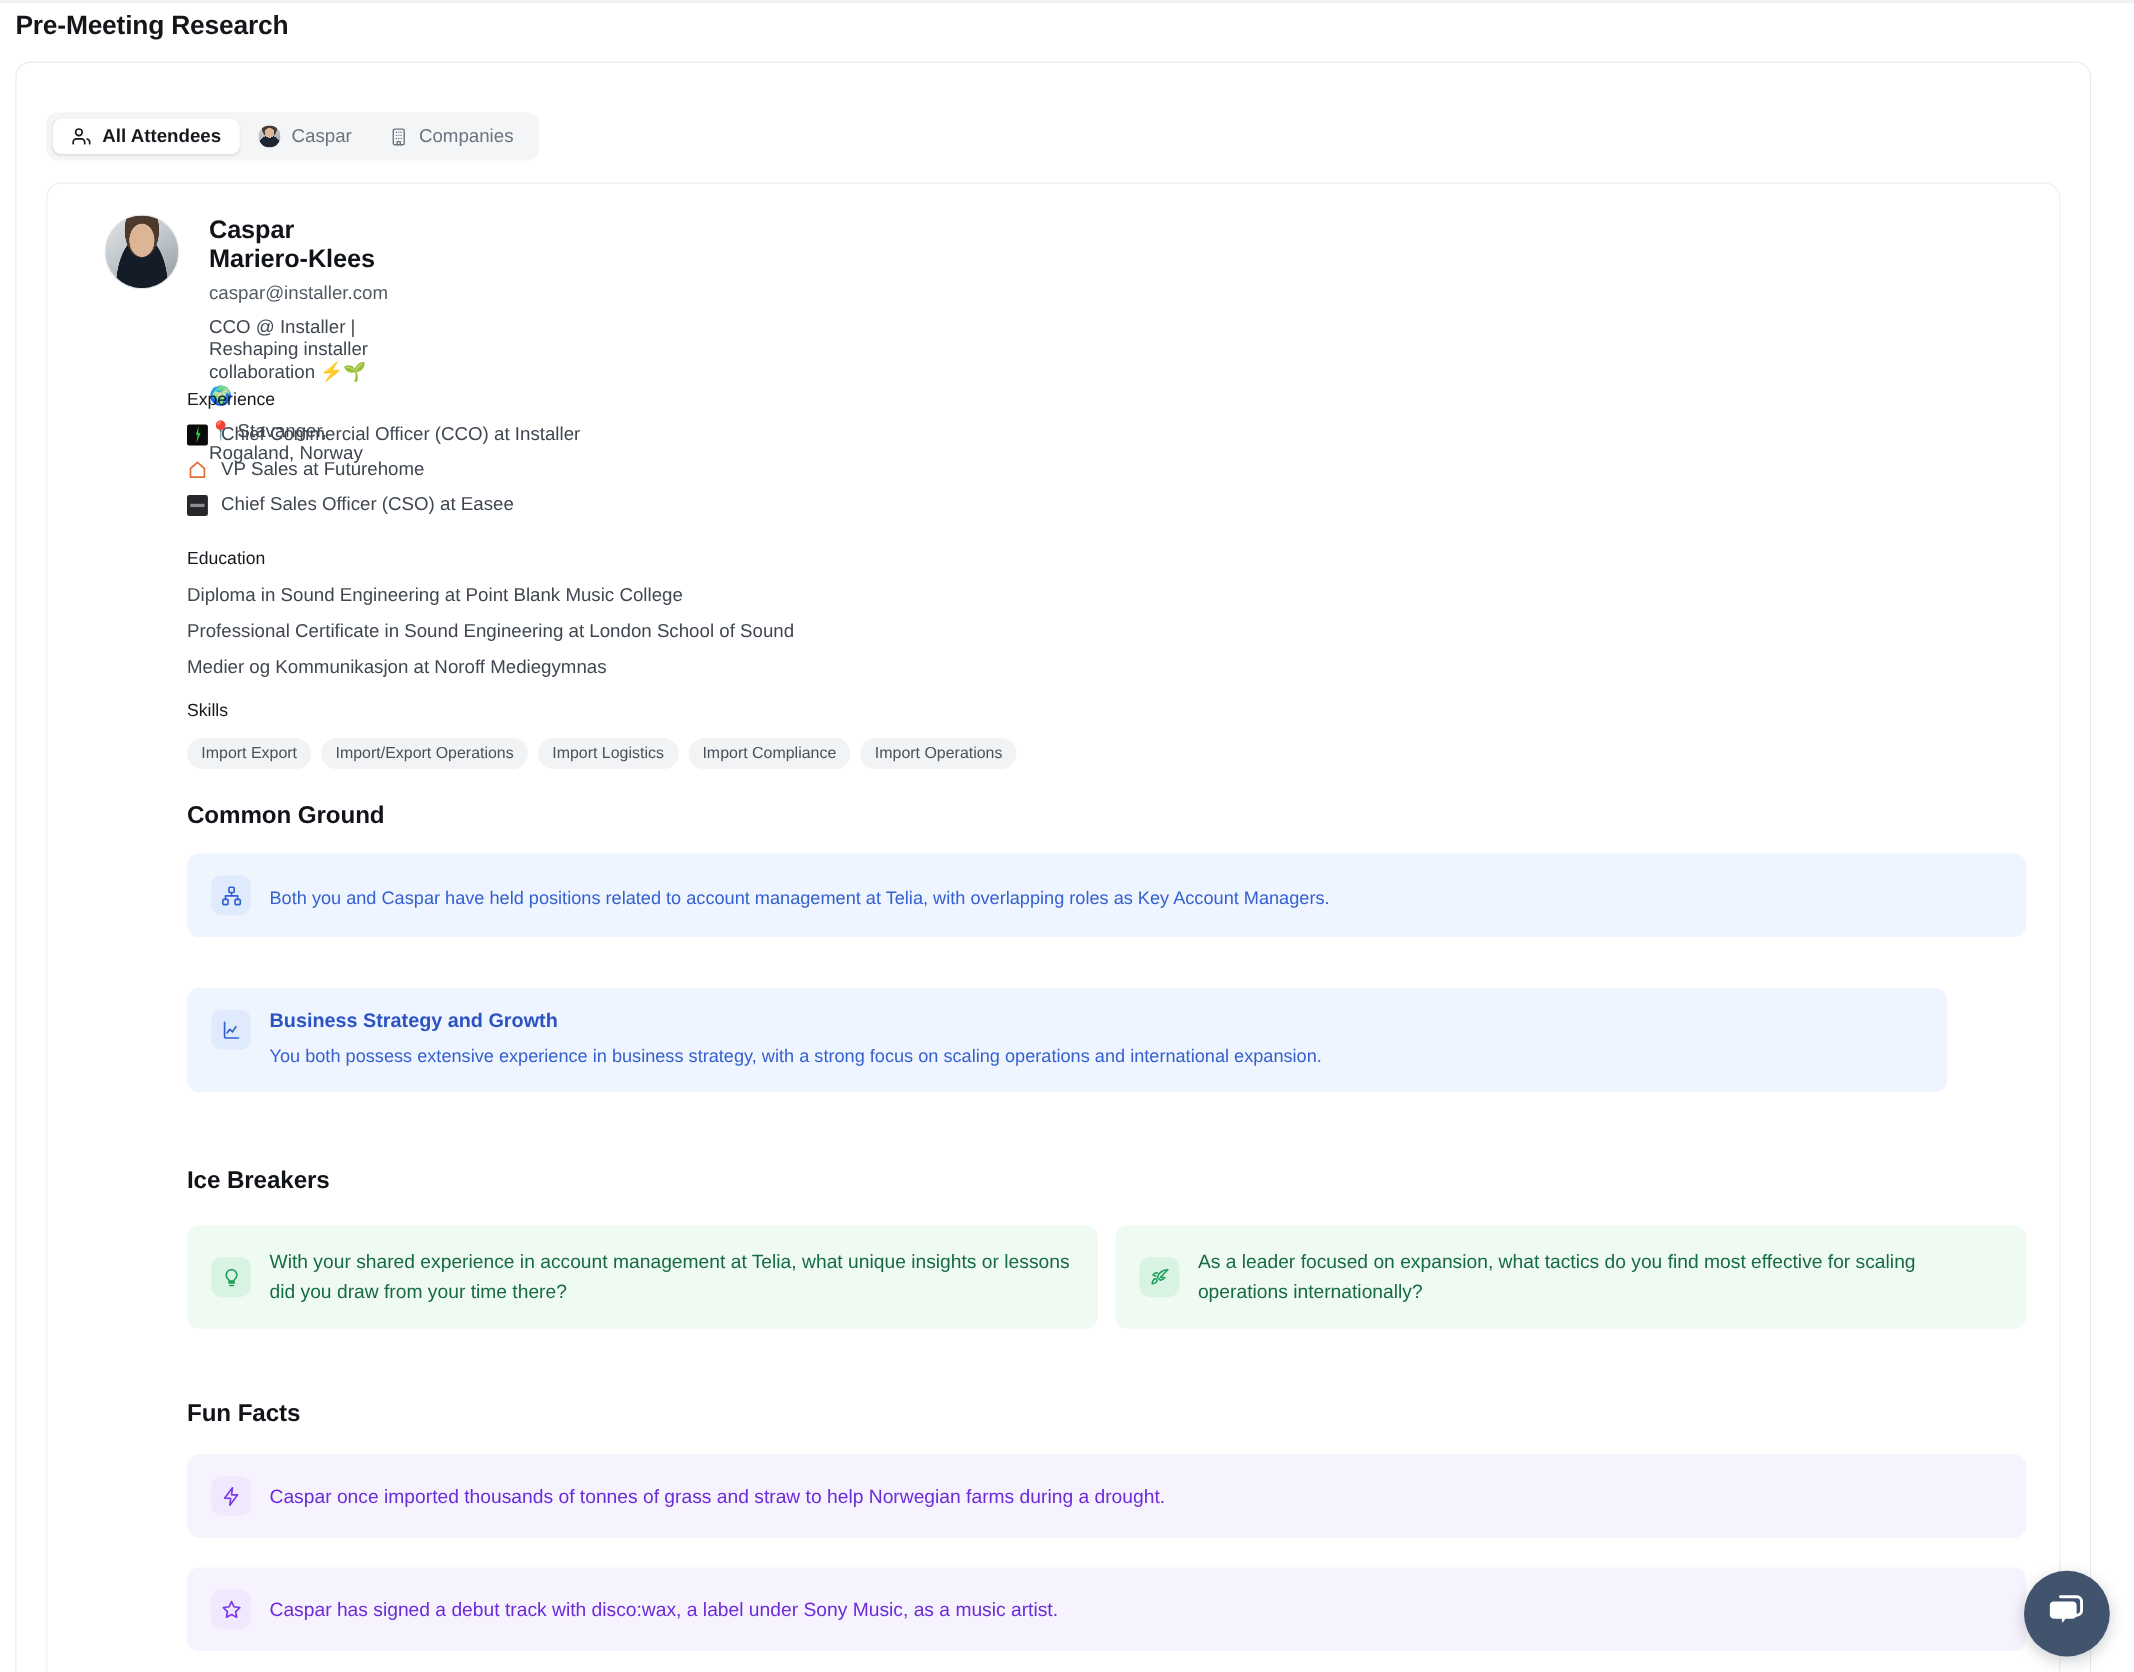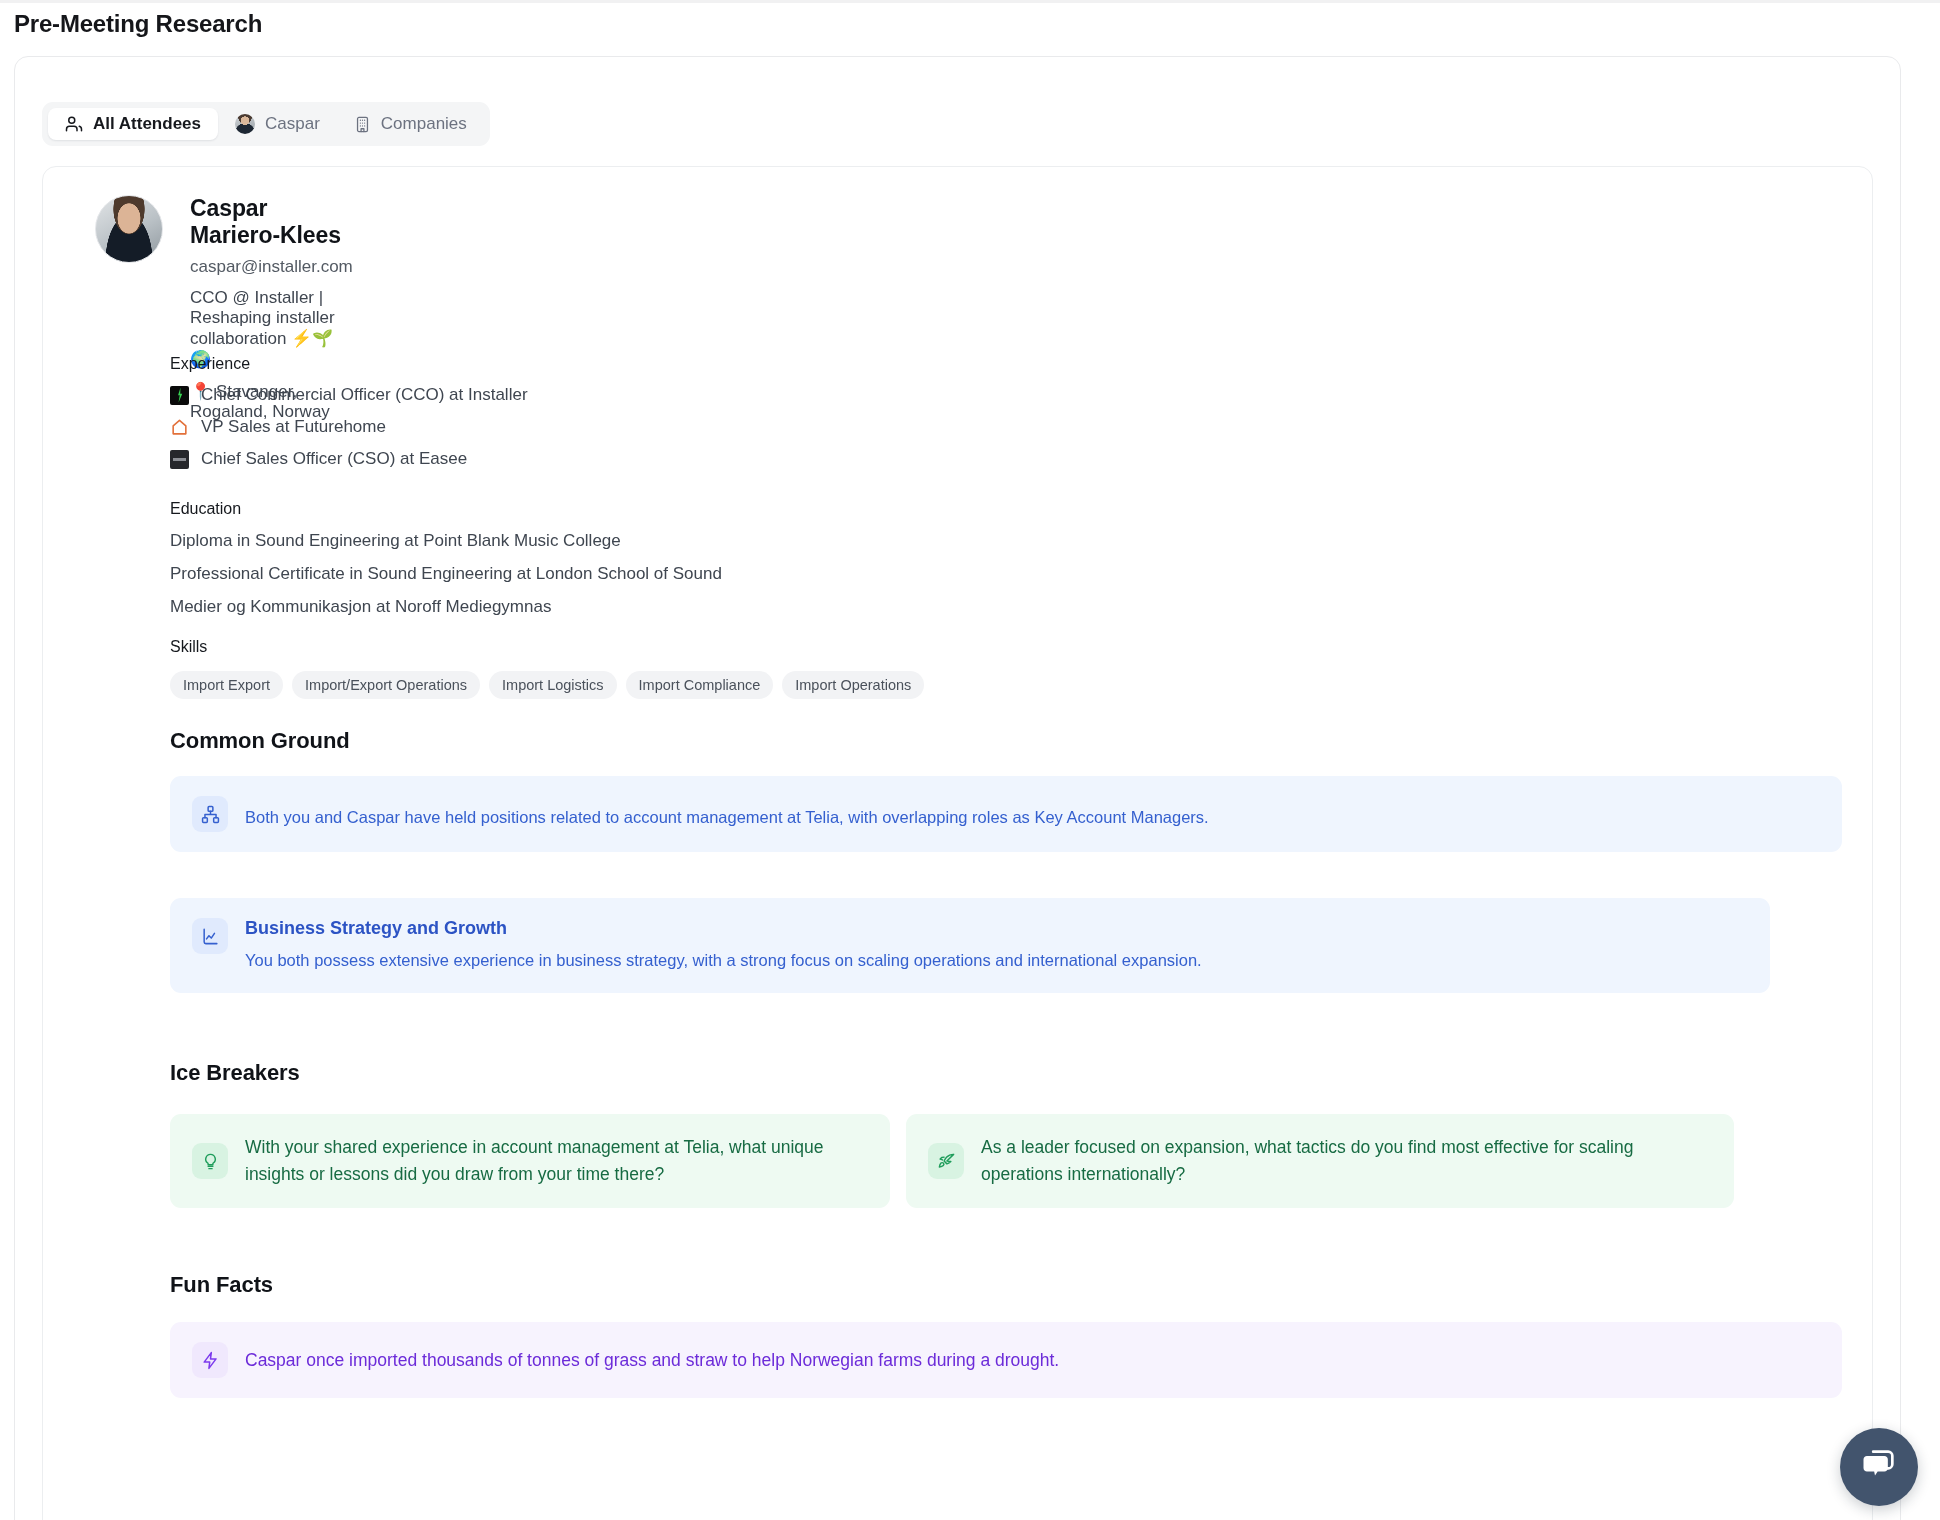--- a/index.html
+++ b/index.html
@@ -246,21 +246,21 @@
       <div class="card-title">Business Strategy and Growth</div>
       <div class="card-desc">You both possess extensive experience in business strategy, with a strong focus on scaling operations and international expansion.</div>
     </div>
   </div>
 
   <div style="position:absolute; left:170px; top:1060px;">
     <div class="h2">Ice Breakers</div>
   </div>
 
   <div class="card-row" style="position:absolute; left:170px; top:1114px; width:1672px;">
-    <div class="info-card green" style="width:720px; align-items:center;">
+    <div class="info-card green" style="width:828px; align-items:center;">
       <div class="icon-tile tile-green">
         <svg width="19" height="19" viewBox="0 0 24 24" fill="none" stroke="#1f9d5b" stroke-width="1.8" stroke-linecap="round" stroke-linejoin="round">
           <path d="M9 18h6M10 21h4"></path>
           <path d="M12 3a6 6 0 0 0-3.5 10.9c.4.3.5.7.5 1.1v1h6v-1c0-.4.1-.8.5-1.1A6 6 0 0 0 12 3z"></path>
         </svg>
       </div>
       <div class="green-text">With your shared experience in account management at Telia, what unique insights or lessons did you draw from your time there?</div>
     </div>
 
     <div class="info-card green" style="width:828px; align-items:center;">
@@ -281,20 +281,28 @@
 
   <div class="info-card purple" style="position:absolute; left:170px; top:1322px; width:1672px; align-items:center;">
     <div class="icon-tile tile-purple">
       <svg width="19" height="19" viewBox="0 0 24 24" fill="none" stroke="#7c3aed" stroke-width="1.9" stroke-linecap="round" stroke-linejoin="round">
         <path d="M13 2 4 14h7l-1 8 9-12h-7l1-8z"></path>
       </svg>
     </div>
     <div class="purple-text">Caspar once imported thousands of tonnes of grass and straw to help Norwegian farms during a drought.</div>
   </div>
 
+  <div class="info-card purple" style="position:absolute; left:170px; top:1425px; width:1672px; align-items:center;">
+    <div class="icon-tile tile-purple">
+      <svg width="19" height="19" viewBox="0 0 24 24" fill="none" stroke="#7c3aed" stroke-width="1.9" stroke-linecap="round" stroke-linejoin="round">
+        <path d="M12 2.5l2.9 6 6.6.9-4.8 4.6 1.2 6.5-5.9-3.1-5.9 3.1 1.2-6.5L2.5 9.4l6.6-.9z"></path>
+      </svg>
+    </div>
+    <div class="purple-text">Caspar has signed a debut track with disco:wax, a label under Sony Music, as a music artist.</div>
+  </div>
 
   <div class="chat-btn">
     <span>
       <svg width="40" height="40" viewBox="0 0 24 24" fill="none">
         <path d="M8.5 4h9a2.5 2.5 0 0 1 2.5 2.5v5a2.5 2.5 0 0 1-2.5 2.5h-.5" stroke="#ffffff" stroke-width="1.6" stroke-linecap="round"></path>
         <path d="M4.8 6.6h10.4c1.2 0 2.1.9 2.1 2.1v5.1c0 1.2-.9 2.1-2.1 2.1h-4l-1.6 2.4-.5-2.4H4.8c-1.2 0-2.1-.9-2.1-2.1V8.7c0-1.2.9-2.1 2.1-2.1z" fill="#ffffff"></path>
       </svg>
     </span>
   </div>
 

